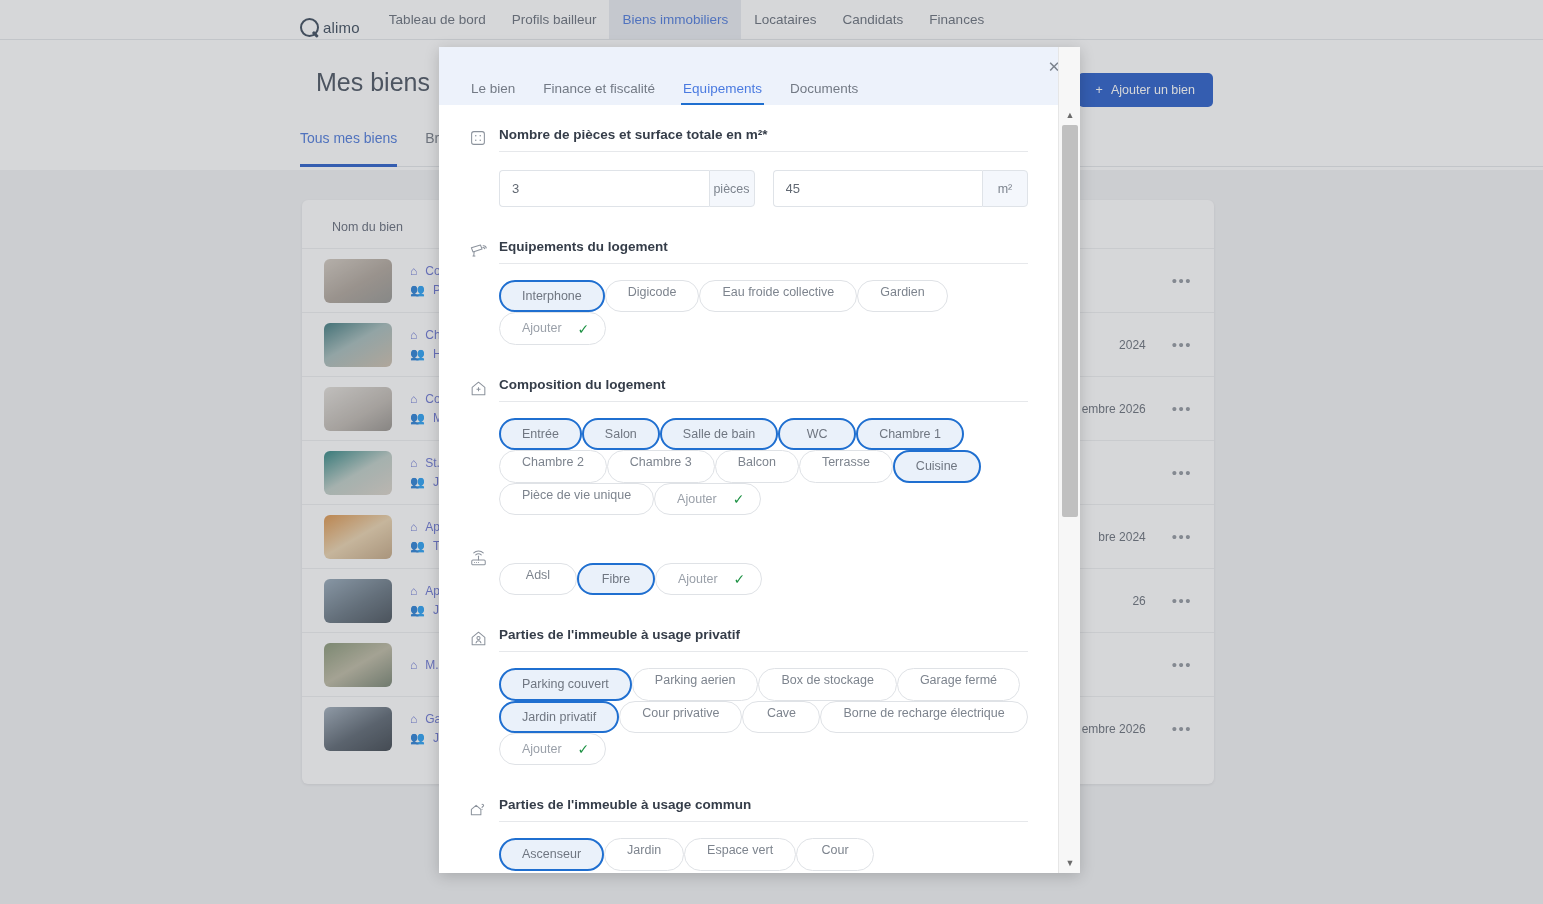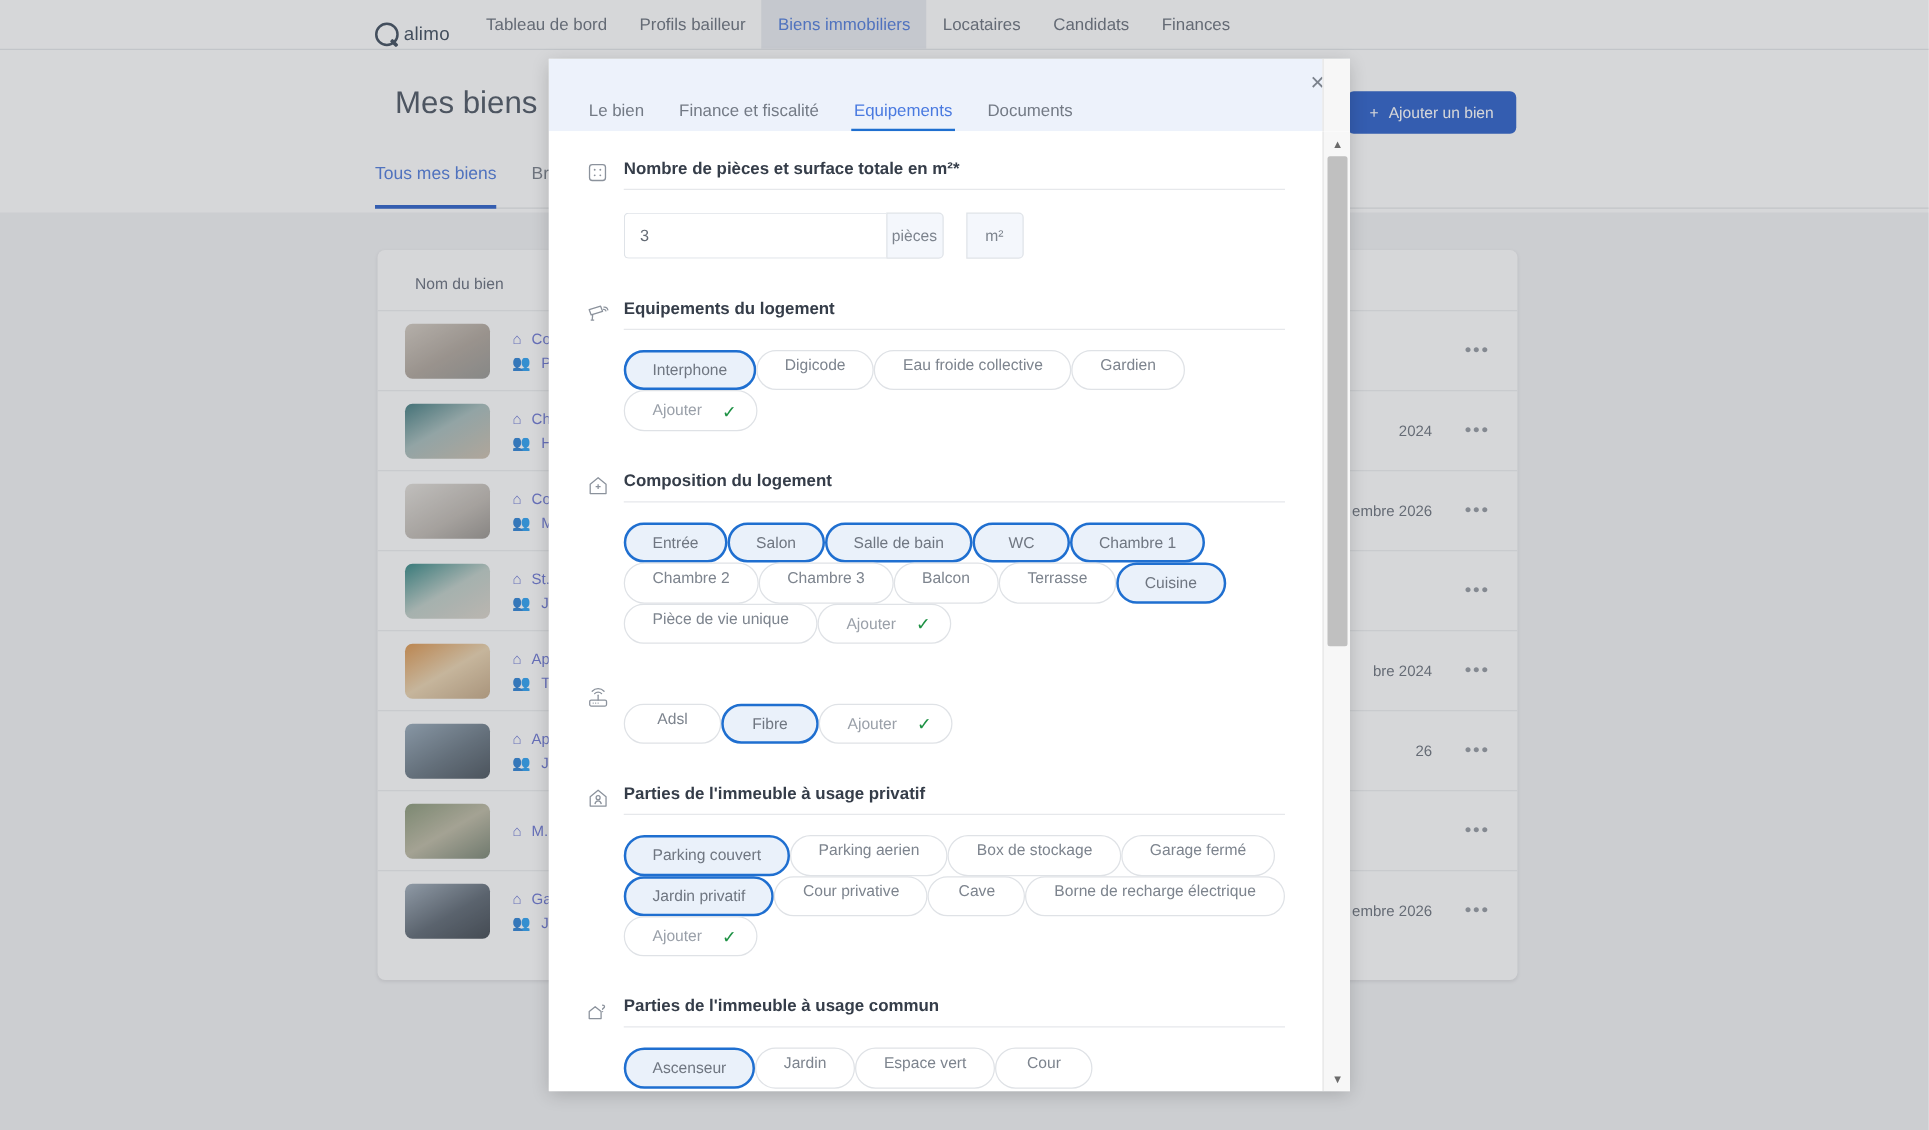--- a/index.html
+++ b/index.html
@@ -441,20 +441,21 @@
             </svg>
           </div>
           <div class="sec-body">
             <div class="sec-title">Nombre de pièces et surface totale en m²*</div>
             <div class="inputs-row">
               <div class="inp-group">
                 <input class="inp" value="3" style="">
                 <div class="inp-suffix">pièces</div>
               </div>
               <div class="inp-group">
+                <input class="inp" value="45" style="">
                 <div class="inp-suffix">m²</div>
               </div>
             </div>
           </div>
         </div>
       </div>
 
       <div class="section">
         <div class="sec-head">
           <div class="sec-icon">

